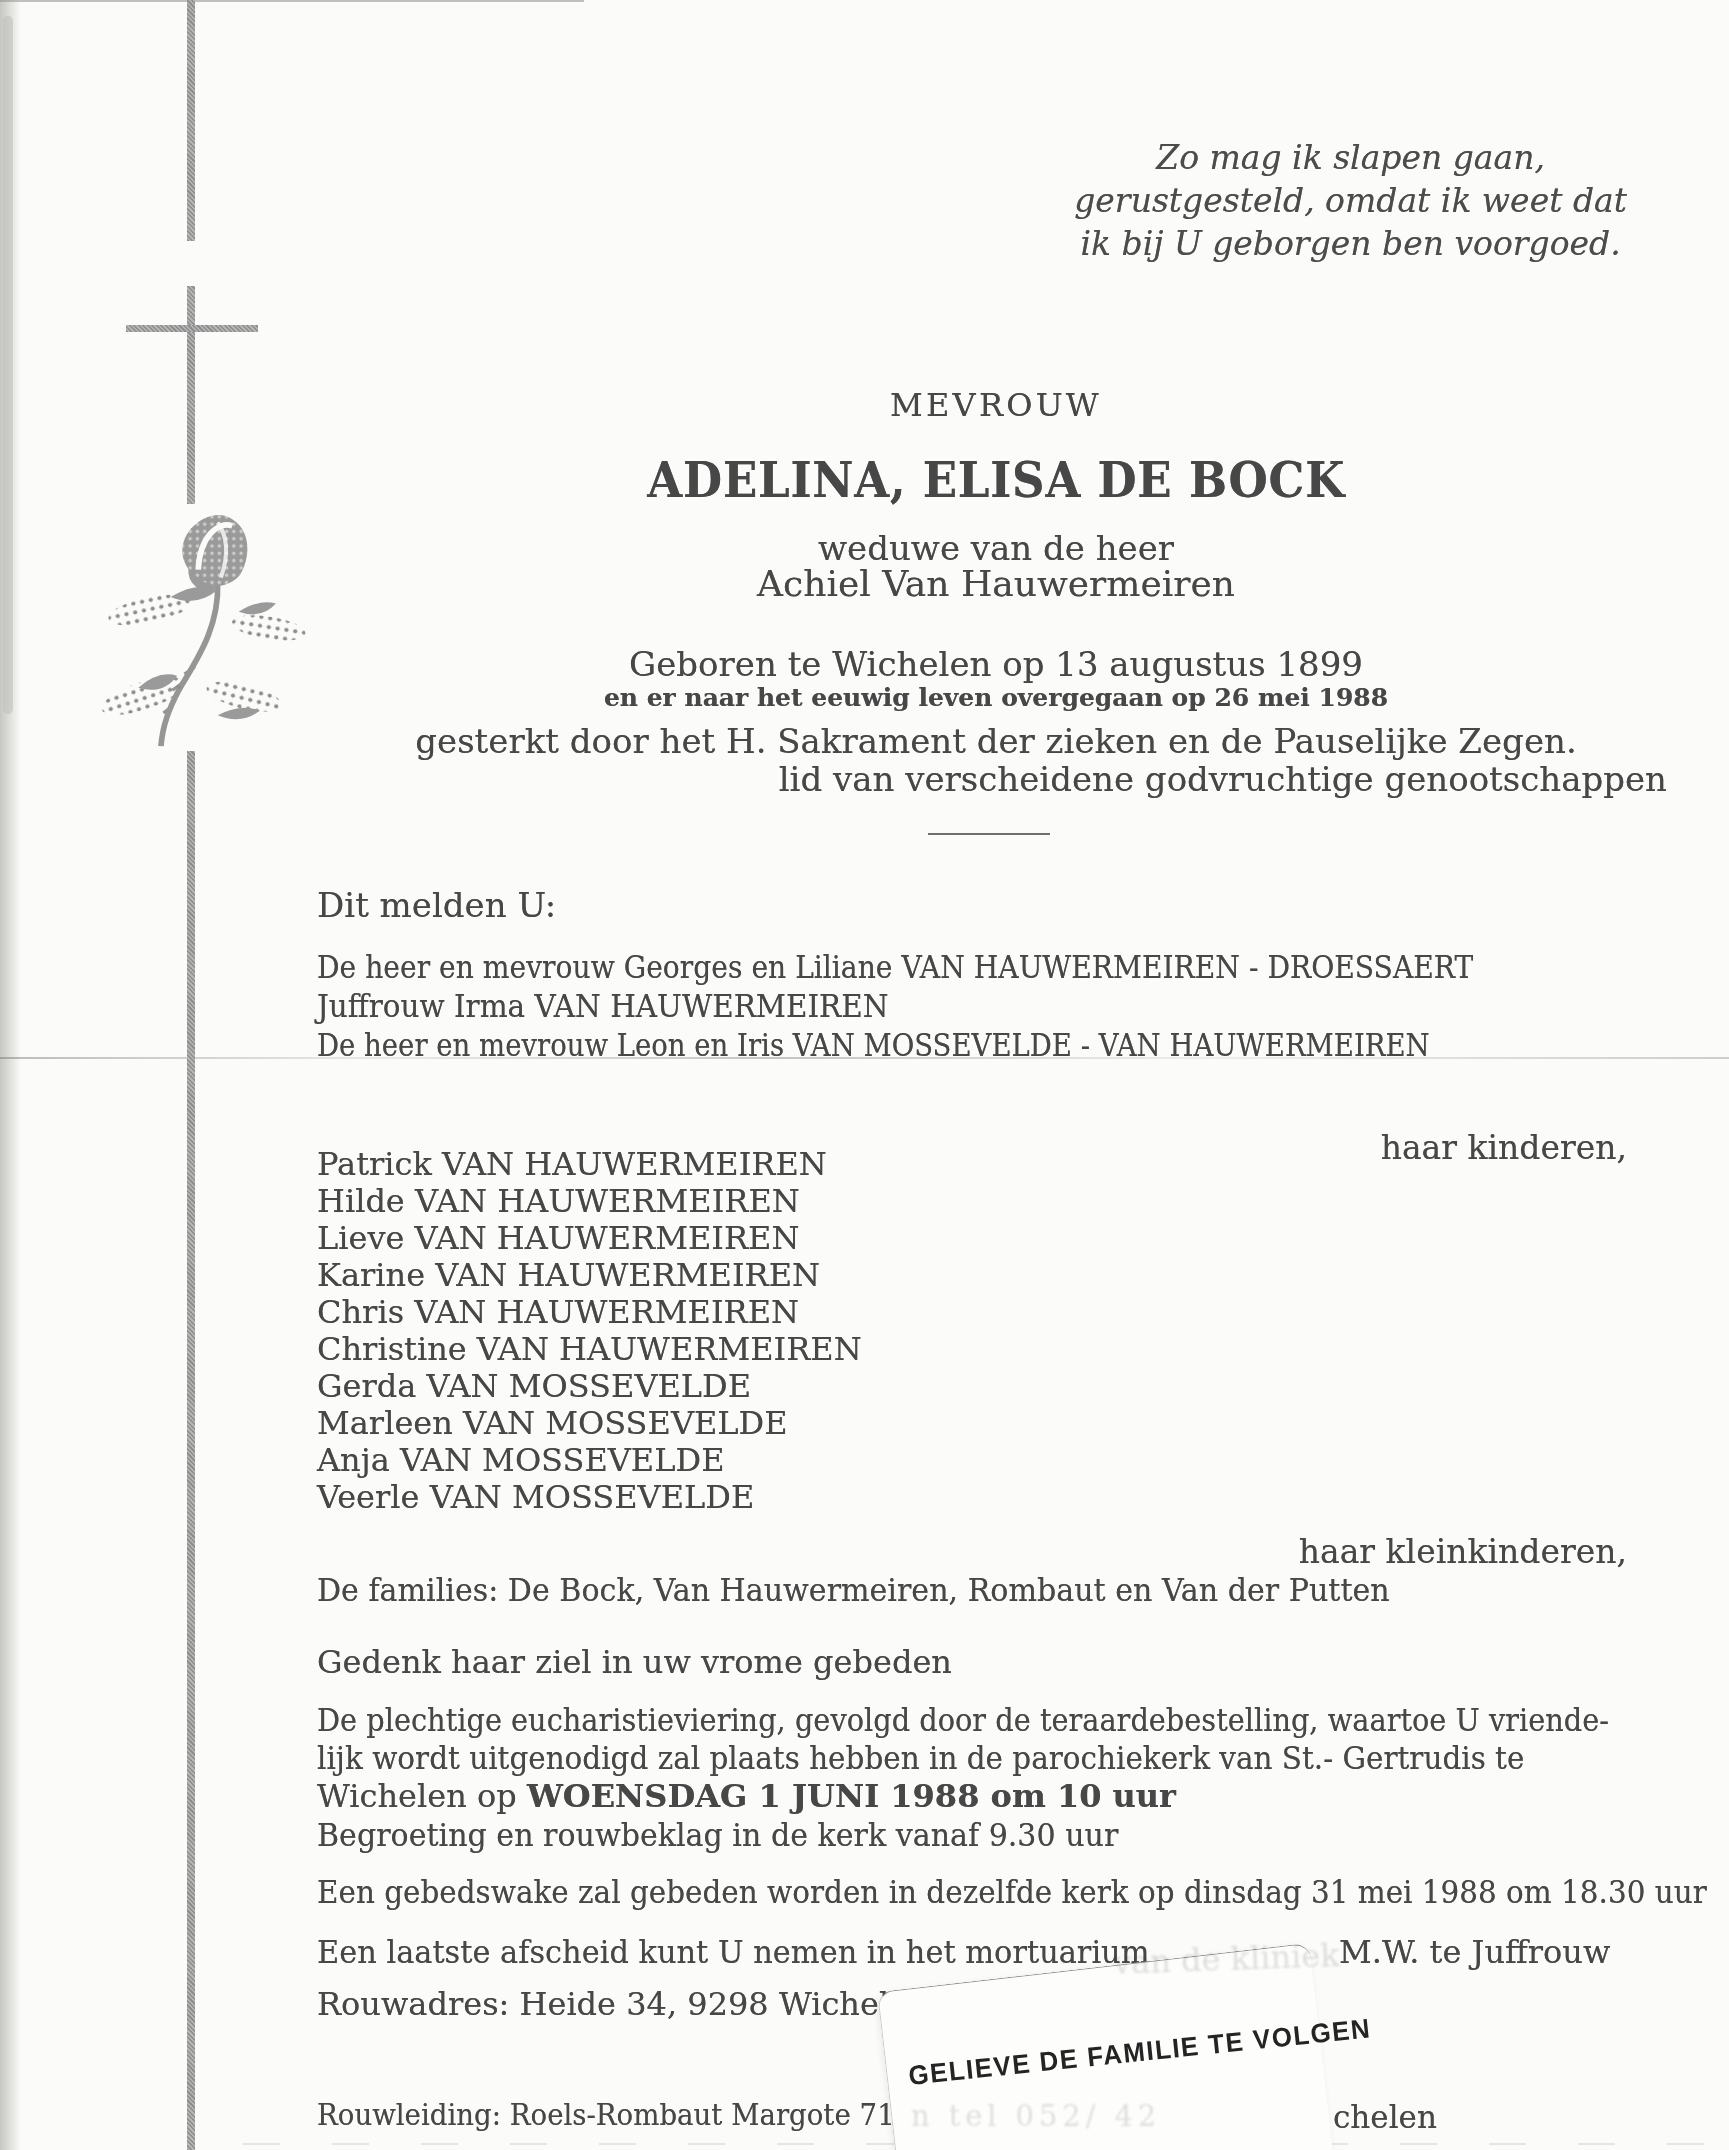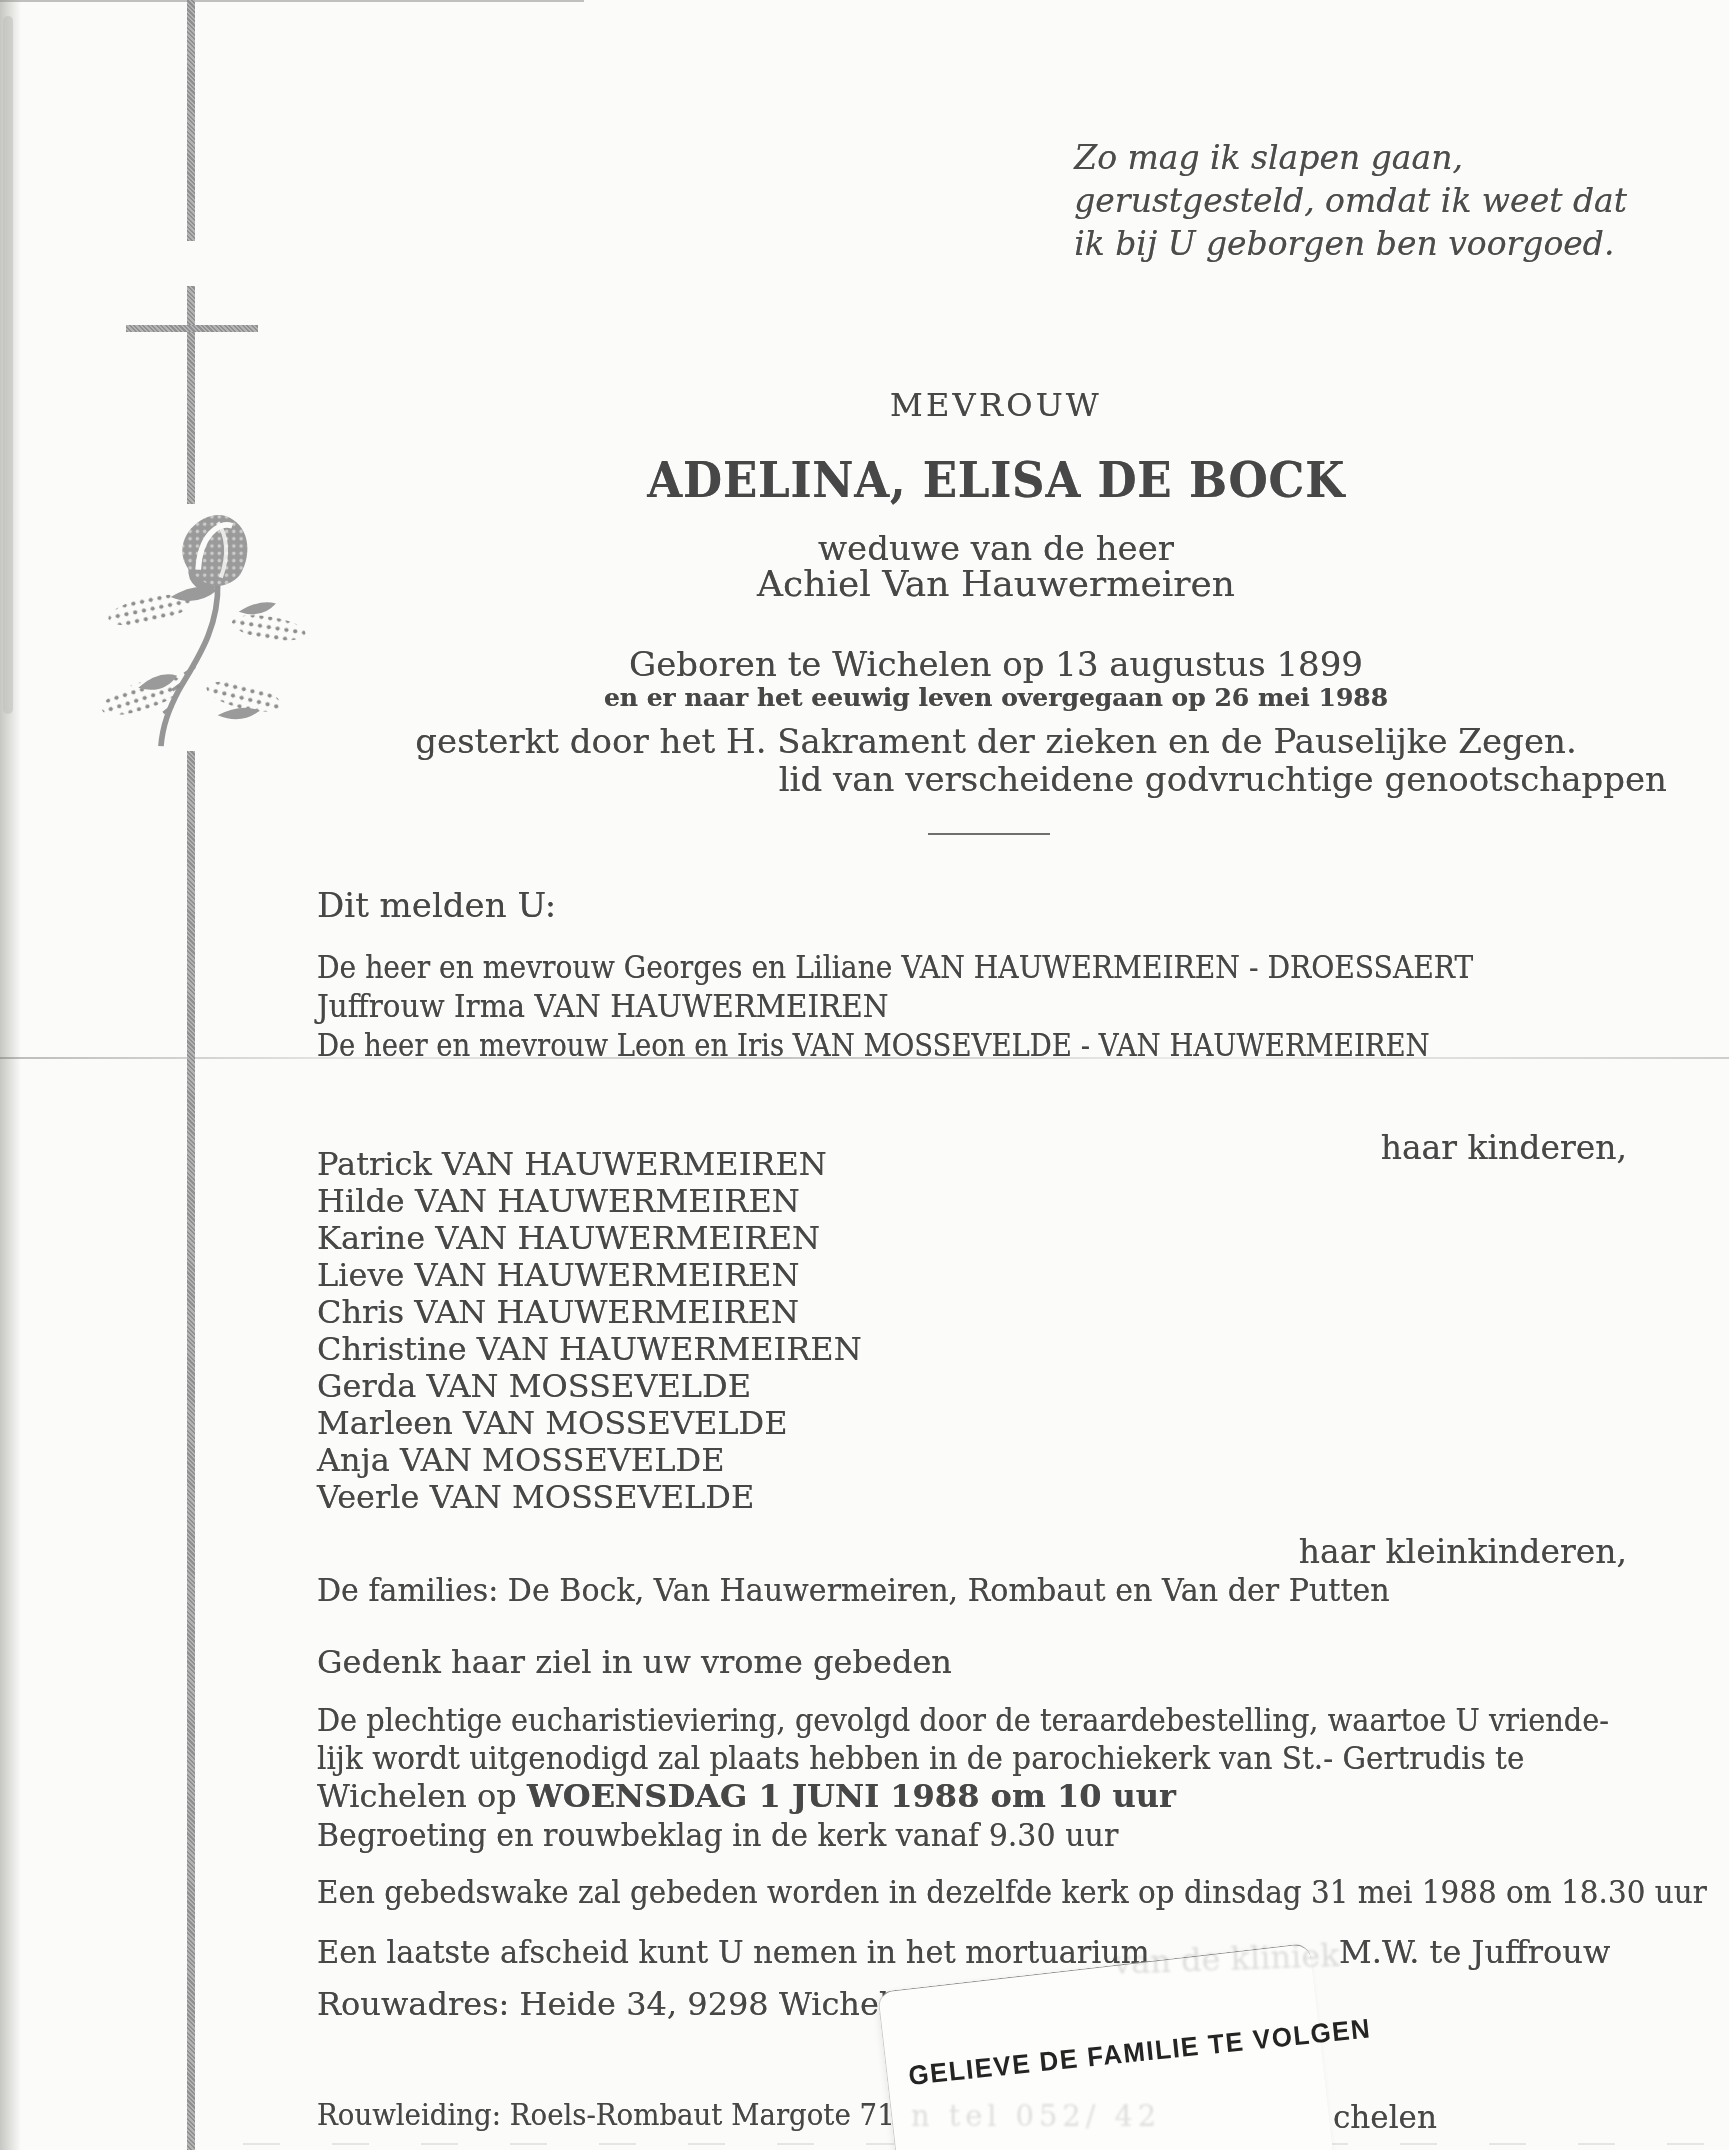--- a/index.html
+++ b/index.html
@@ -31,21 +31,21 @@
      background:repeating-linear-gradient(90deg,rgba(110,110,110,.35) 0 37px,transparent 37px 89px);}
   
   .vband{left:187px;width:8px;
      background:repeating-linear-gradient(45deg,#909090 0 1.6px,#b4b4b4 1.6px 3.2px);}
   .vband.seg1{top:0;height:241px;}
   .vband.seg2{top:286px;height:218px;}
   .vband.seg3{top:751px;height:1400px;}
   .crossbar{left:126px;top:325px;width:132px;height:7.3px;
      background:repeating-linear-gradient(45deg,#909090 0 1.6px,#b4b4b4 1.6px 3.2px);}
   
-  .poem{right:102px;top:136px;text-align:left;font-size:33px;line-height:43px;color:#4c4c4c;margin-left:40px;}
+  .poem{right:102px;top:136px;text-align:center;font-size:33px;line-height:43px;color:#4c4c4c;margin-left:40px;}
   .salutation{top:386px;font-size:32px;letter-spacing:3.2px;color:#4e4e4e;align-items:center;}
   .deceased{top:451px;font-size:49px;font-weight:bold;letter-spacing:0.8px;color:#4b4b4b;}
   .deceased>span{transform:scaleX(.92);}
   .widow{top:528px;font-size:34px;}
   .husband{top:563px;font-size:36px;justify-content:center;}
   .life1{top:644px;font-size:34px;}
   .life2{top:683px;font-size:25px;font-weight:bold;}
   .life3{top:721px;font-size:34px;text-align:center;}
   .life4{top:759px;font-size:34px;justify-content:flex-end;}
   .divider{left:928px;top:833px;width:122px;height:2.4px;background:#565656;opacity:.85;}
@@ -169,22 +169,22 @@
 
   <div class="abs t body-l dit-melden">Dit melden U:</div>
   <div class="abs t body-l childline1 sx88">De heer en mevrouw Georges en Liliane VAN HAUWERMEIREN - DROESSAERT</div>
   <div class="abs t body-l childline2 sx92">Juffrouw Irma VAN HAUWERMEIREN</div>
   <div class="abs t body-l childline3 sx86">De heer en mevrouw Leon en Iris VAN MOSSEVELDE - VAN HAUWERMEIREN</div>
   <div class="abs t caption-r haar-kinderen">haar kinderen,</div>
 
   <div class="abs t grandlist">
     <div>Patrick VAN HAUWERMEIREN</div>
     <div>Hilde VAN HAUWERMEIREN</div>
+    <div>Lieve VAN HAUWERMEIREN</div>
     <div>Karine VAN HAUWERMEIREN</div>
-    <div>Lieve VAN HAUWERMEIREN</div>
     <div>Chris VAN HAUWERMEIREN</div>
     <div>Christine VAN HAUWERMEIREN</div>
     <div>Gerda VAN MOSSEVELDE</div>
     <div>Marleen VAN MOSSEVELDE</div>
     <div>Anja VAN MOSSEVELDE</div>
     <div>Veerle VAN MOSSEVELDE</div>
   </div>
   <div class="abs t caption-r haar-kleinkinderen">haar kleinkinderen,</div>
   <div class="abs t body-l families sx94">De families: De Bock, Van Hauwermeiren, Rombaut en Van der Putten</div>
 

